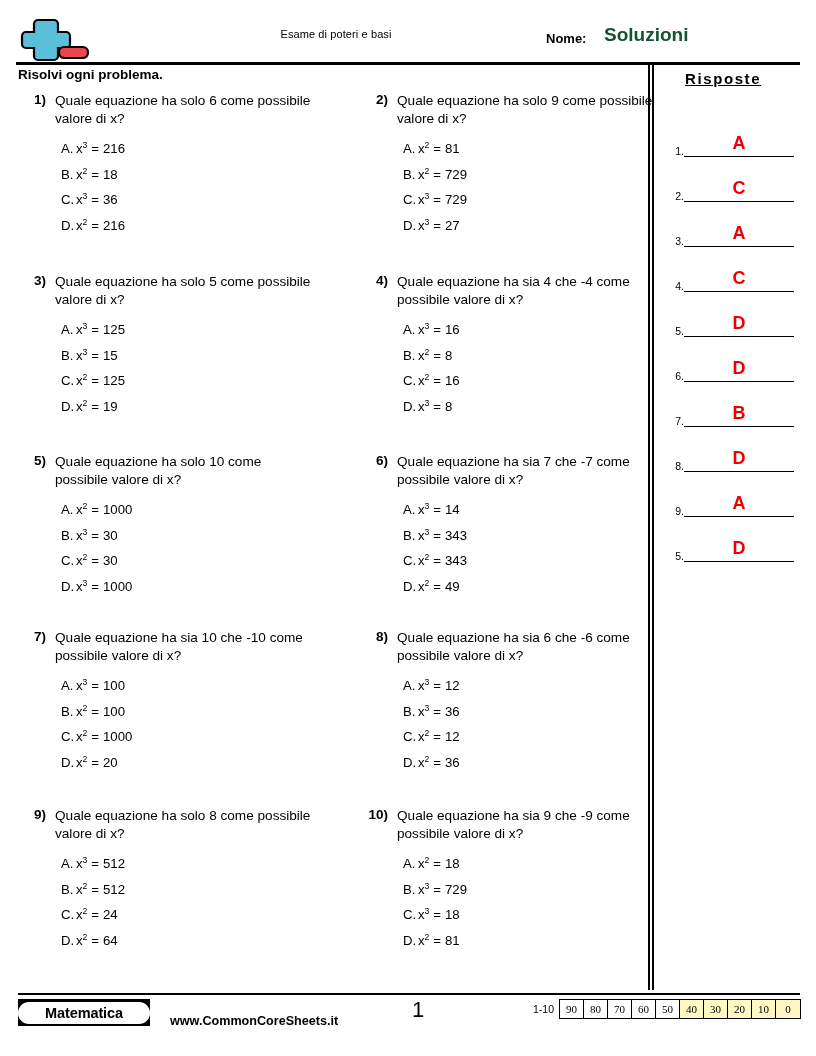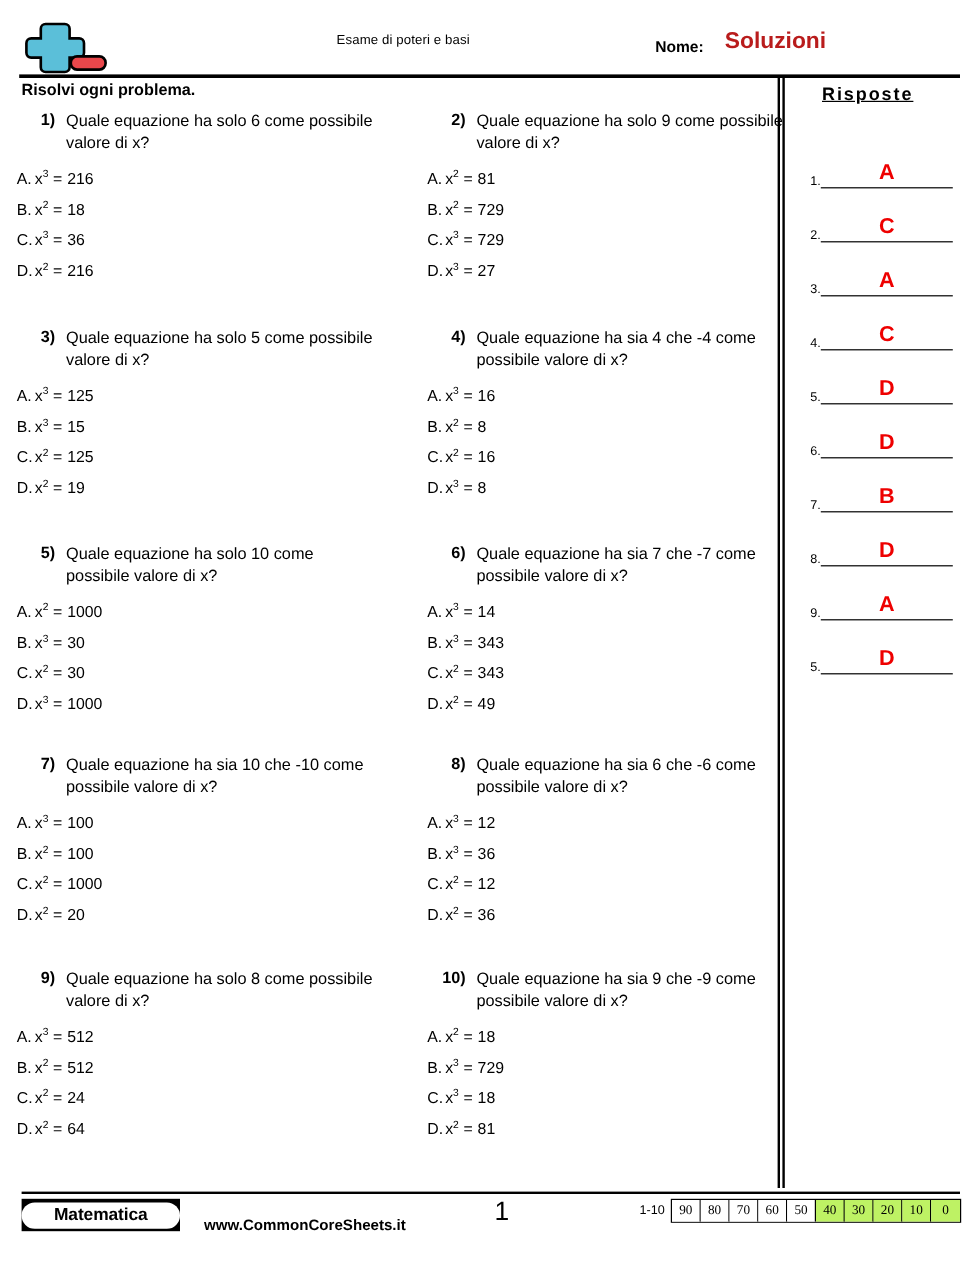--- a/index.html
+++ b/index.html
@@ -40,21 +40,21 @@
     position: absolute;
     left: 530px; top: 17px;
     font-size: 13px;
     font-weight: bold;
   }
   #name-value {
     position: absolute;
     left: 588px; top: 10px;
     font-size: 19px;
     font-weight: bold;
-    color: #b91c1c;
+    color: #14532d;
   }
 
   
   #header-rule {
     position: absolute;
     left: 16px; top: 62px;
     width: 784px; height: 3px;
     background: #000;
   }
 
@@ -102,20 +102,21 @@
     font-size: 13.5px;
     font-weight: bold;
   }
   .qtext {
     margin-left: 41px;
     font-size: 13.6px;
     line-height: 18px;
     max-width: 258px;
   }
   .choices {
+    margin-left: 47px;
     margin-top: 8px;
   }
   .choice {
     font-size: 13.2px;
     line-height: 25.5px;
     white-space: nowrap;
   }
   .choice .ltr { display: inline-block; min-width: 15px; }
   .choice .eq  { letter-spacing: 0.2px; }
   .choice sup {
@@ -224,21 +225,21 @@
   }
   .score-cell {
     width: 24px;
     border-right: 1px solid #000;
     font-size: 11px;
     display: flex; align-items: center; justify-content: center;
     background: #ffffff;
     font-family: Liberation Serif, serif;
   }
   .score-cell:last-child { border-right: none; }
-  .score-cell.hl { background: #bef264; }
+  .score-cell.hl { background: #fef9c3; }
 </style>
 </head>
 <body>
 
 <div id="header">
 
   <div id="logo">
     <svg width="78" height="46" viewBox="0 0 78 46">
       <path d="M22 4 h16 a4 4 0 0 1 4 4 v8 h8 a4 4 0 0 1 4 4 v8 a4 4 0 0 1 -4 4 h-8 v8 a4 4 0 0 1 -4 4 h-16 a4 4 0 0 1 -4 -4 v-8 h-8 a4 4 0 0 1 -4 -4 v-8 a4 4 0 0 1 4 -4 h8 v-8 a4 4 0 0 1 4 -4 z" fill="#5bbfd9" stroke="#000" stroke-width="2.2"></path>
       <rect x="43" y="31" width="29" height="11" rx="5.2" fill="#e8474b" stroke="#000" stroke-width="2.2"></rect>

